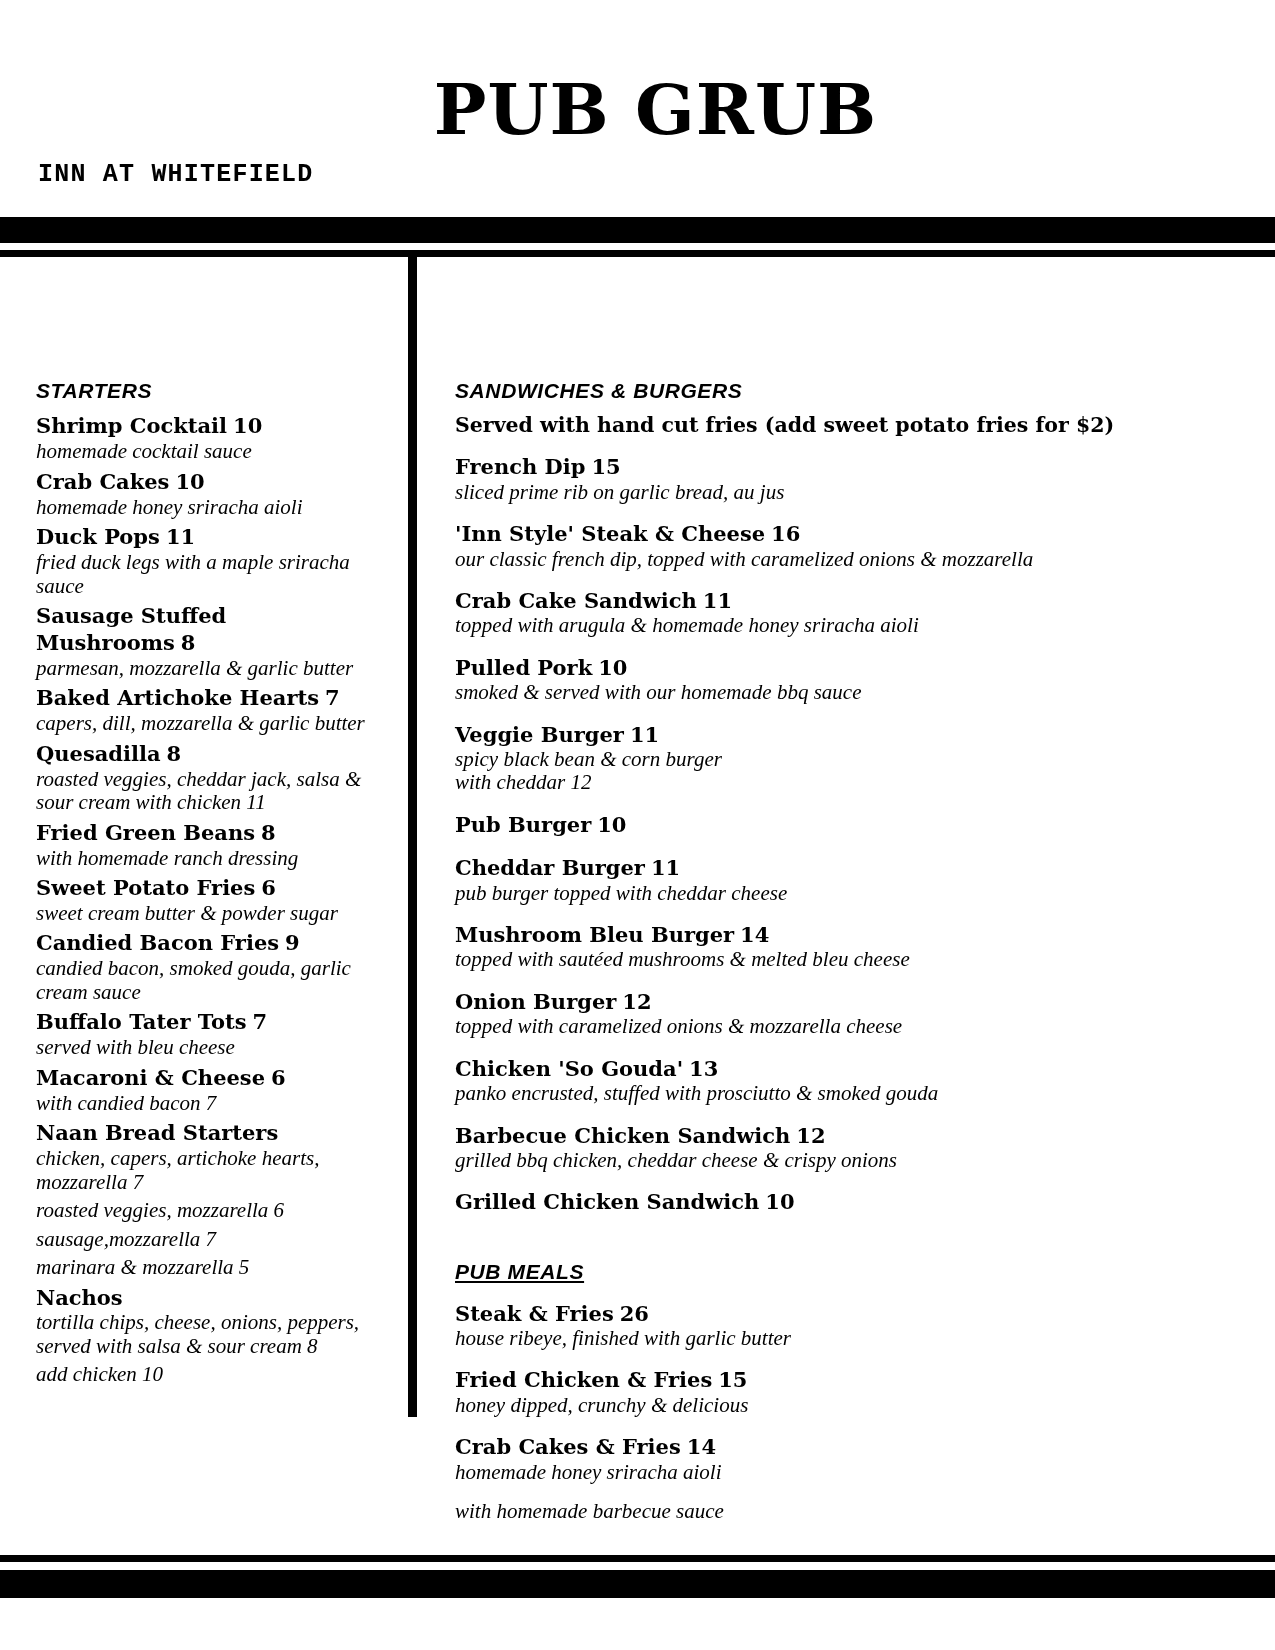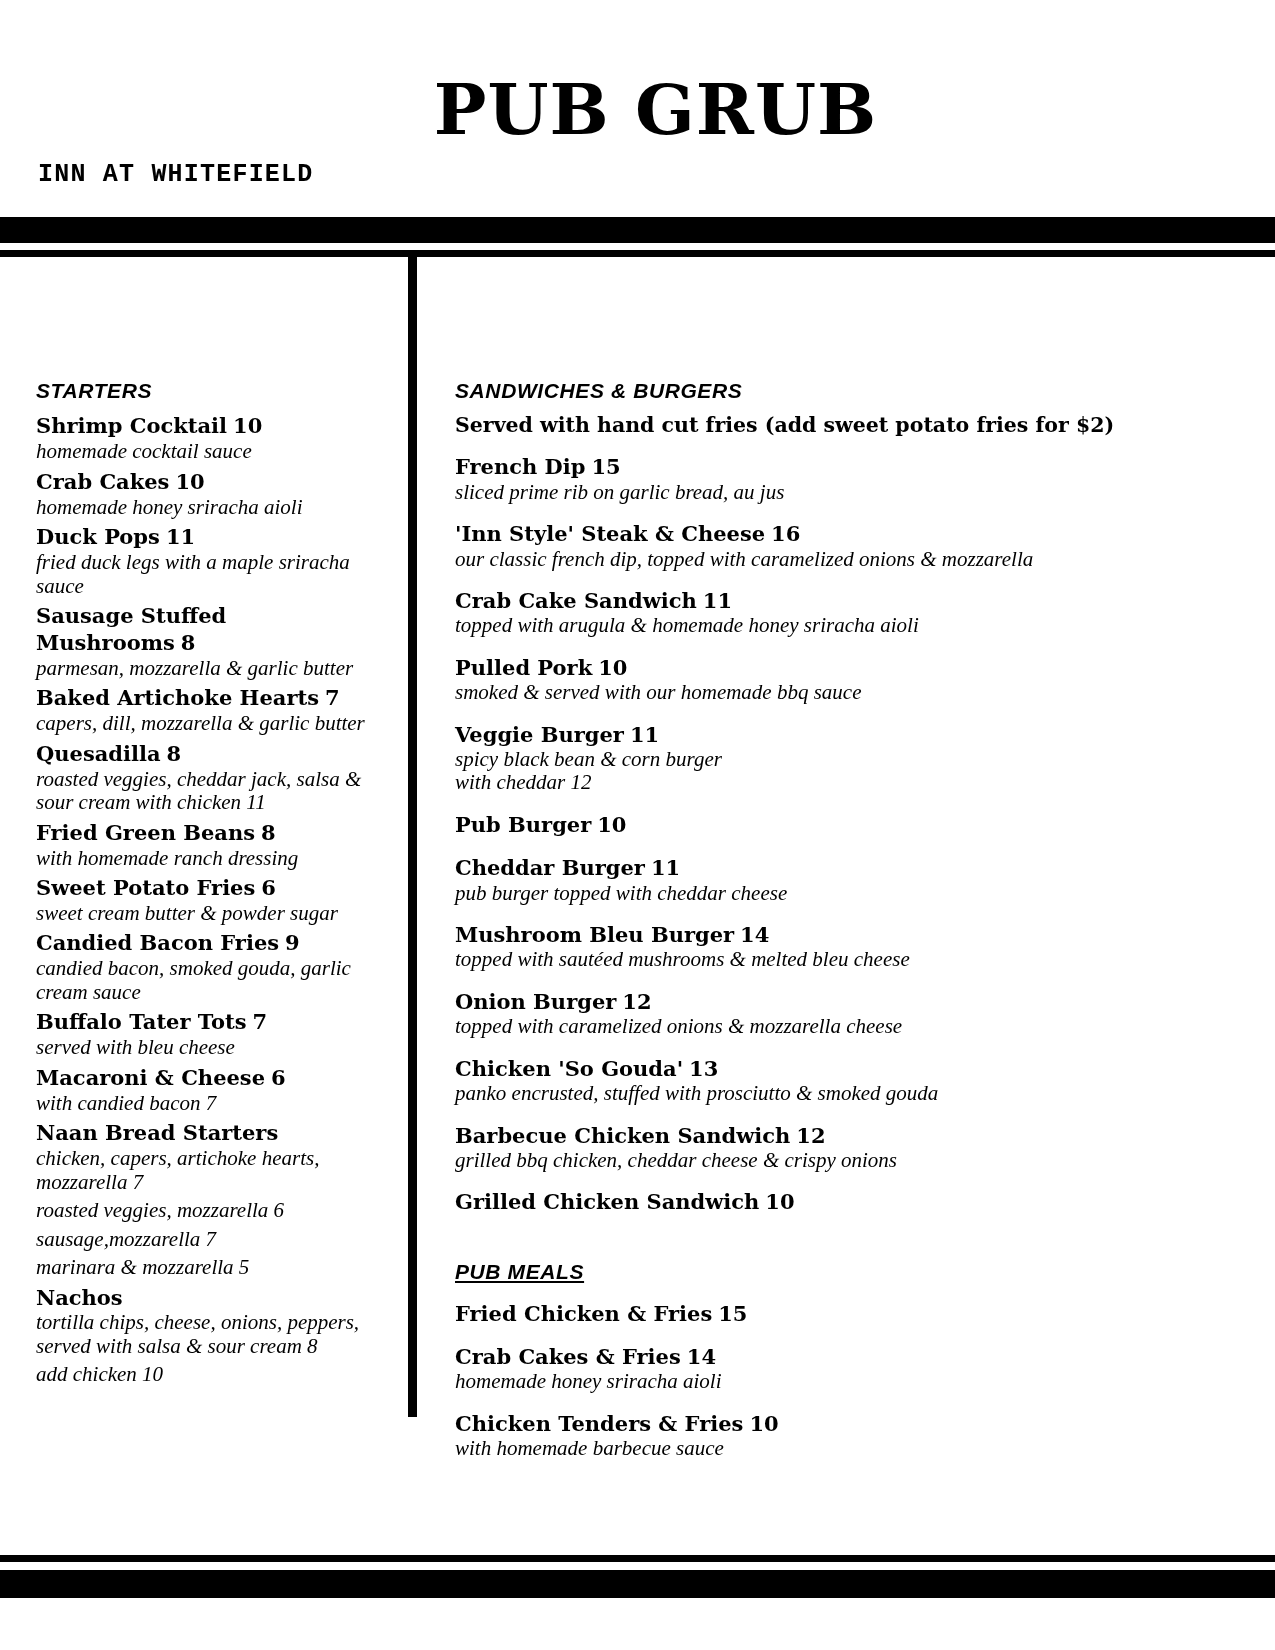--- a/index.html
+++ b/index.html
@@ -294,28 +294,32 @@
             <div class="item-name">Barbecue Chicken Sandwich<span class="item-price">12</span></div>
             <div class="item-desc">grilled bbq chicken, cheddar cheese &amp; crispy onions</div>
           </div>
           <div class="item">
             <div class="item-name">Grilled Chicken Sandwich<span class="item-price">10</span></div>
           </div>
         </div>
       <div class="section-head underline pub-meals">PUB MEALS</div>
       <div id="pub-meal-items">
           <div class="item">
+            <div class="item-name">Steak &amp; Fries<span class="item-price">26</span></div>
+            <div class="item-desc">house ribeye, finished with garlic butter</div>
+          </div>
+          <div class="item">
             <div class="item-name">Fried Chicken &amp; Fries<span class="item-price">15</span></div>
+            <div class="item-desc">honey dipped, crunchy &amp; delicious</div>
           </div>
           <div class="item">
             <div class="item-name">Crab Cakes &amp; Fries<span class="item-price">14</span></div>
             <div class="item-desc">homemade honey sriracha aioli</div>
           </div>
           <div class="item">
-            <div class="item-name">Chicken Tenders &amp; Fries<span class="item-price">10</span></div>
             <div class="item-desc">with homemade barbecue sauce</div>
           </div>
         </div>
     </div>
 
   </div>
 
   <div class="footer-band">
     <div class="footer-thin"></div>
     <div class="footer-gap"></div>

